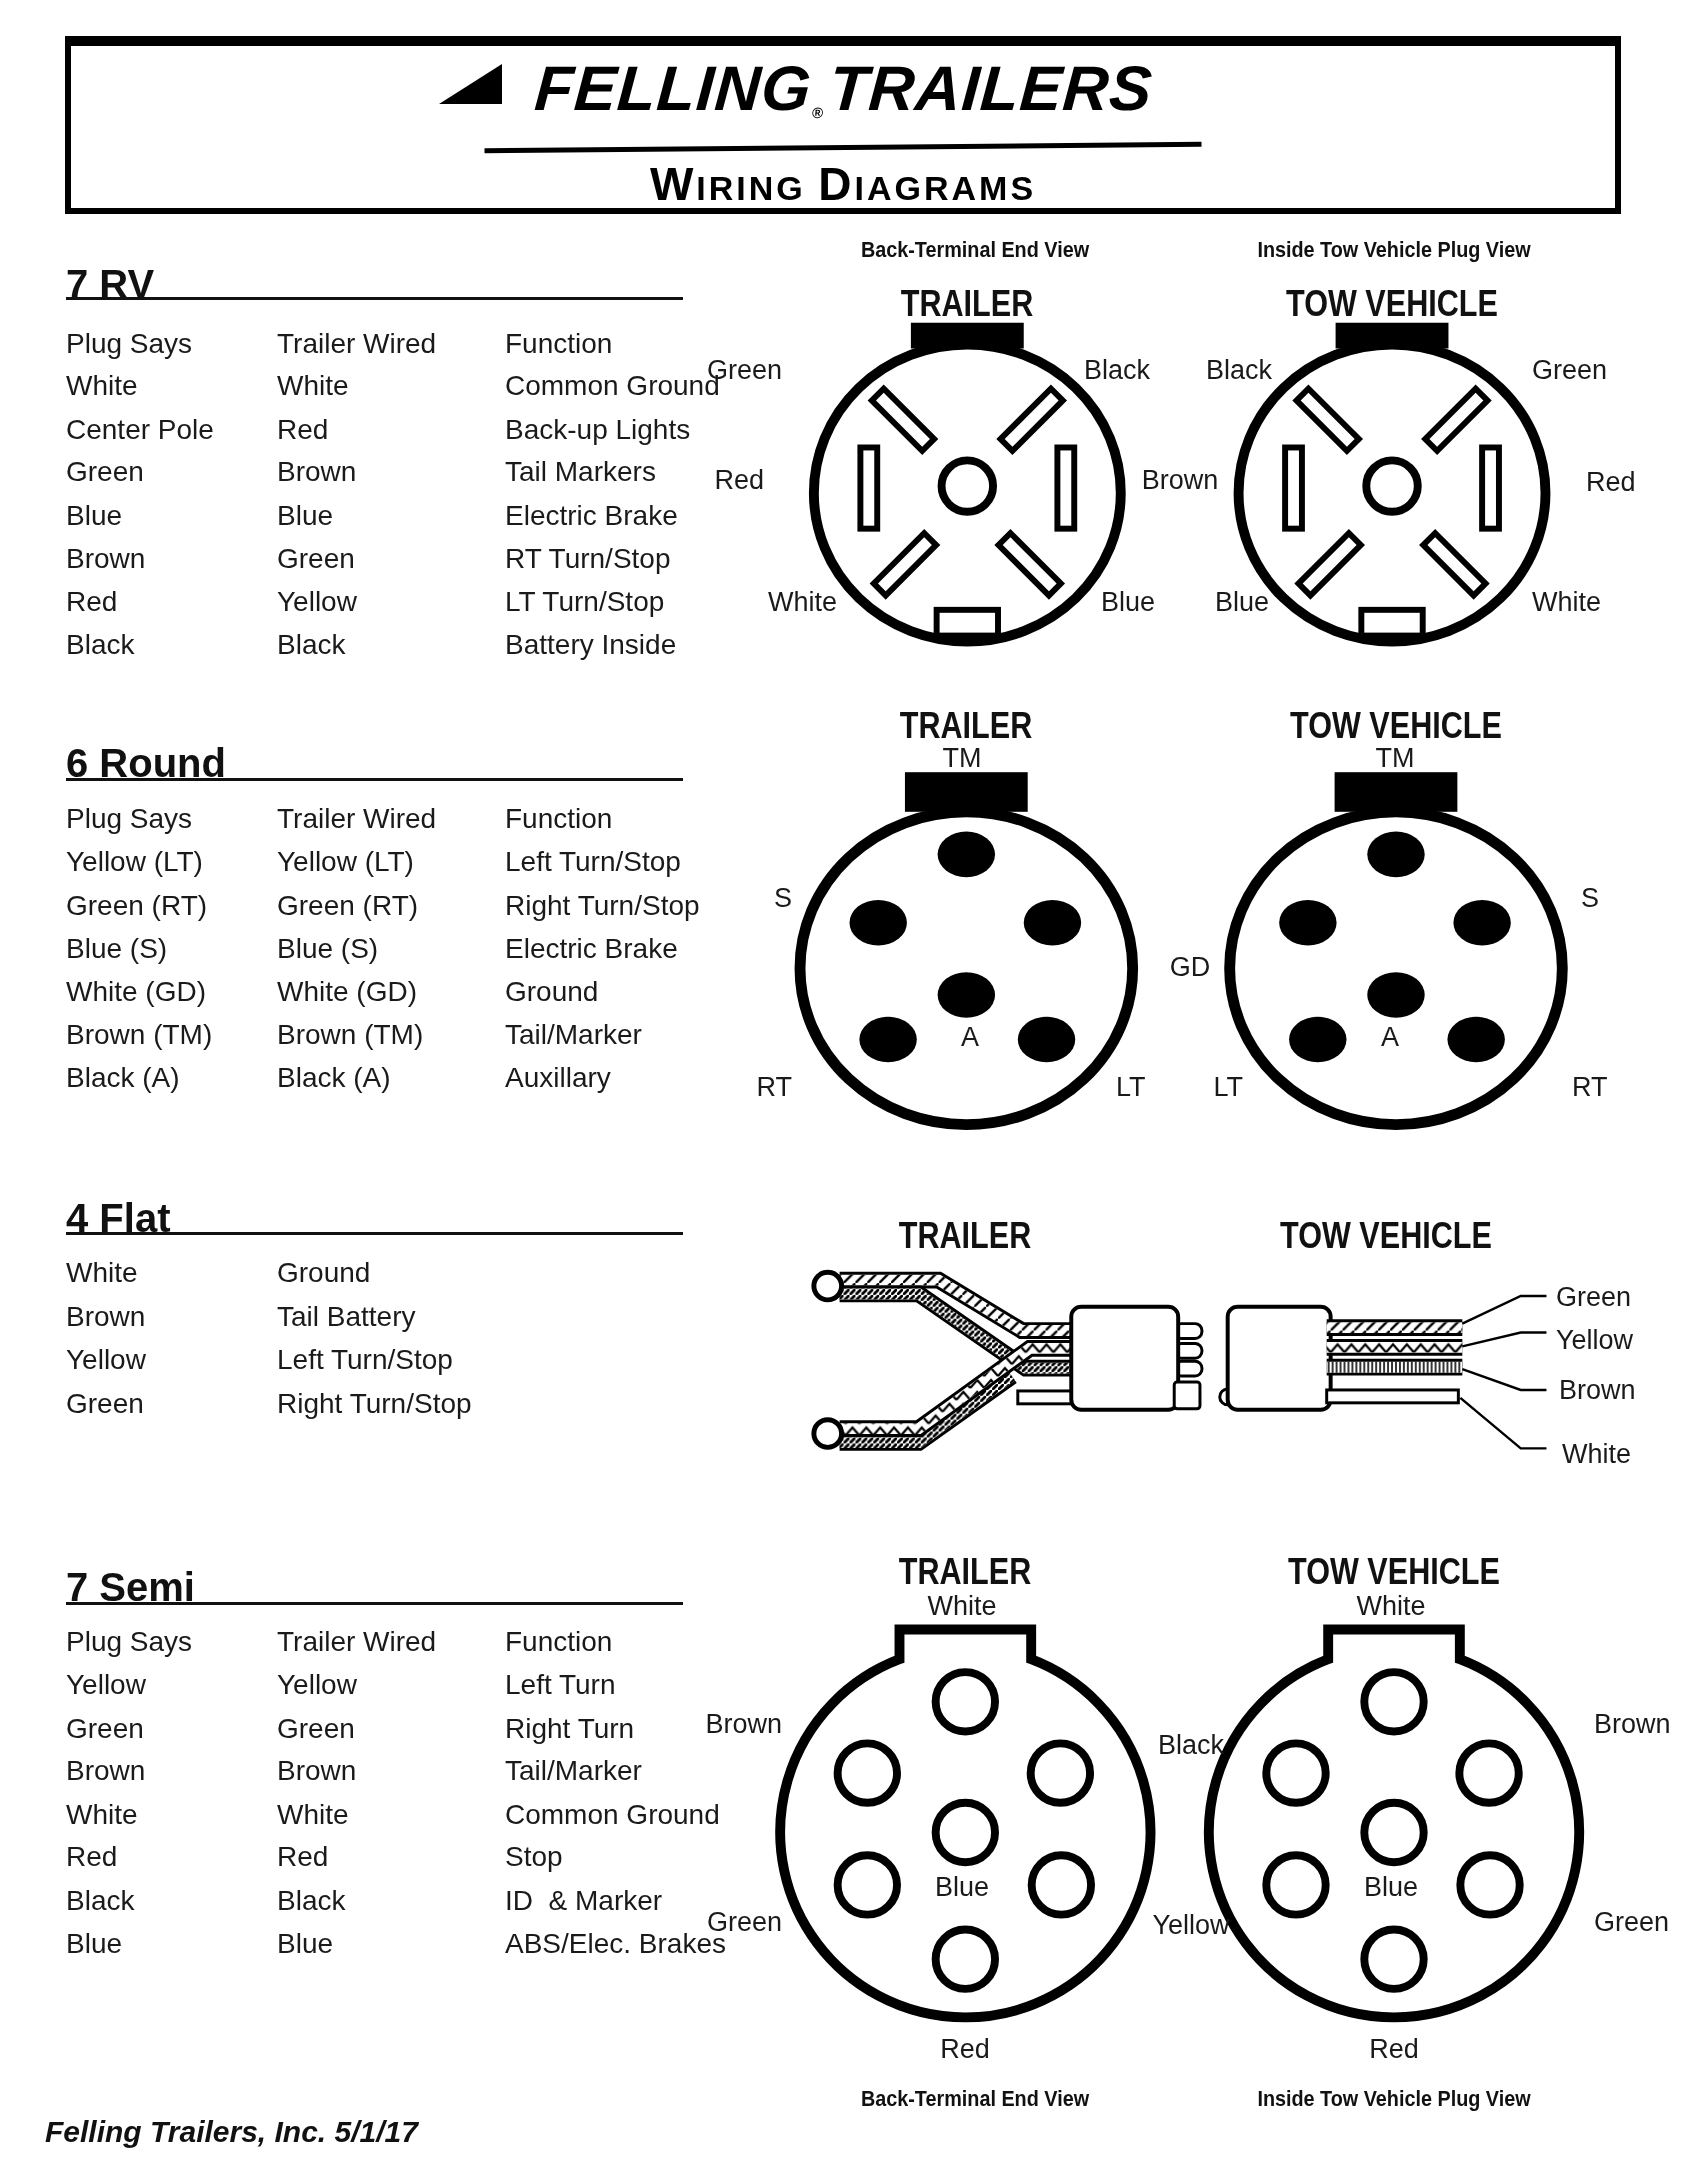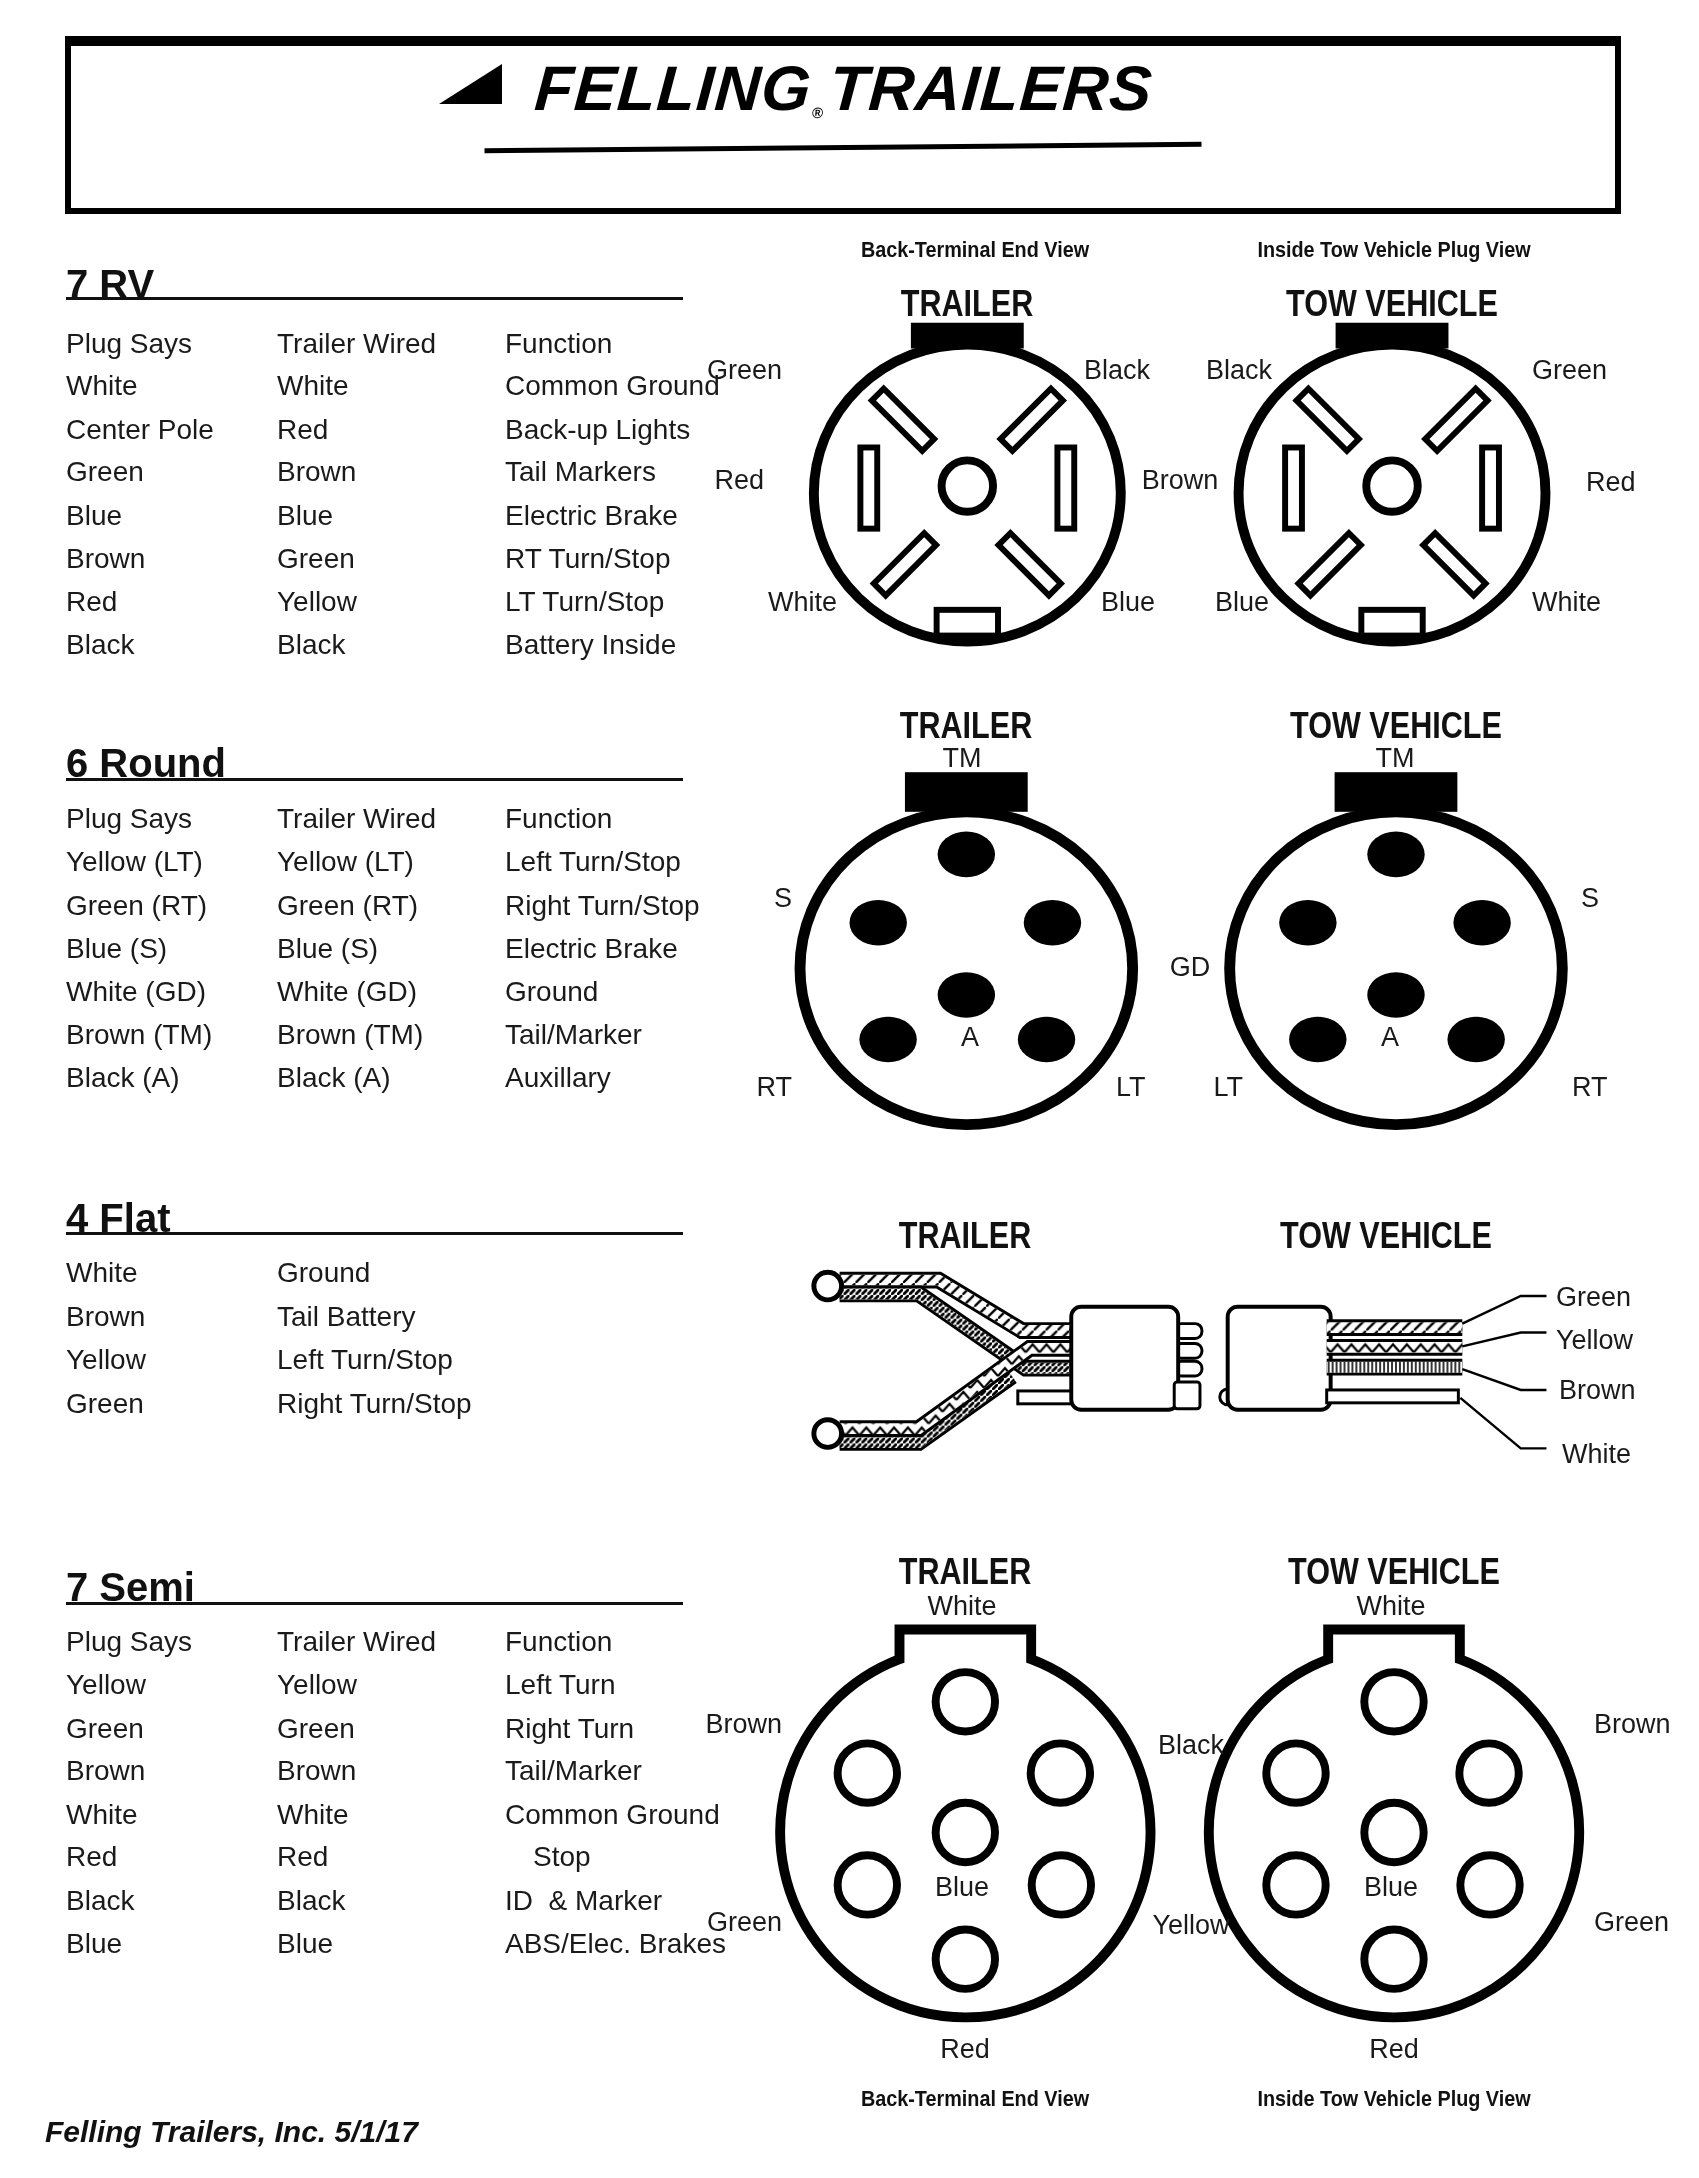--- a/index.html
+++ b/index.html
@@ -170,20 +170,21 @@
         <path d="M1477,1383 L1536,1404 H1562"></path>
         <path d="M1475,1412 L1536,1463 H1562"></path>
       </g>
     </g>
   </svg>
 
   <div class="hbox">
     <div class="swoosh"></div>
     <div class="brand"><span>FELLING</span><span class="reg">®</span><span>TRAILERS</span></div>
     <div class="brand-underline"></div>
+    <div class="wtitle"><span class="big">W</span><span class="small">IRING</span><span class="small">&nbsp;</span><span class="big">D</span><span class="small">IAGRAMS</span></div>
   </div>
 
   <div class="cap" style="left:975px;top:250px;">Back-Terminal End View</div>
   <div class="cap" style="left:1394px;top:250px;">Inside Tow Vehicle Plug View</div>
 
   <div class="sect-title" style="left:66px;top:284px;">7 RV</div>
   <div class="rule" style="left:66px;top:297px;width:617px;"></div>
 
   <span class="cell" style="left:66px;top:330px;">Plug Says</span>
   <span class="cell" style="left:277px;top:330px;">Trailer Wired</span>
@@ -295,21 +296,21 @@
   <span class="cell" style="left:277px;top:1715px;">Green</span>
   <span class="cell" style="left:505px;top:1715px;">Right Turn</span>
   <span class="cell" style="left:66px;top:1757px;">Brown</span>
   <span class="cell" style="left:277px;top:1757px;">Brown</span>
   <span class="cell" style="left:505px;top:1757px;">Tail/Marker</span>
   <span class="cell" style="left:66px;top:1801px;">White</span>
   <span class="cell" style="left:277px;top:1801px;">White</span>
   <span class="cell" style="left:505px;top:1801px;">Common Ground</span>
   <span class="cell" style="left:66px;top:1843px;">Red</span>
   <span class="cell" style="left:277px;top:1843px;">Red</span>
-  <span class="cell" style="left:505px;top:1843px;margin-left:28px;">Stop</span>
+  <span class="cell" style="left:505px;top:1843px;">Stop</span>
   <span class="cell" style="left:66px;top:1887px;">Black</span>
   <span class="cell" style="left:277px;top:1887px;">Black</span>
   <span class="cell" style="left:505px;top:1887px;">ID  &amp; Marker</span>
   <span class="cell" style="left:66px;top:1930px;">Blue</span>
   <span class="cell" style="left:277px;top:1930px;">Blue</span>
   <span class="cell" style="left:505px;top:1930px;">ABS/Elec. Brakes</span>
 
   <div class="dhead" style="left:965px;top:1572px;">TRAILER</div>
   <div class="dhead" style="left:1394px;top:1572px;">TOW VEHICLE</div>
   <div class="dlabel c" style="left:962px;top:1606px;">White</div>

